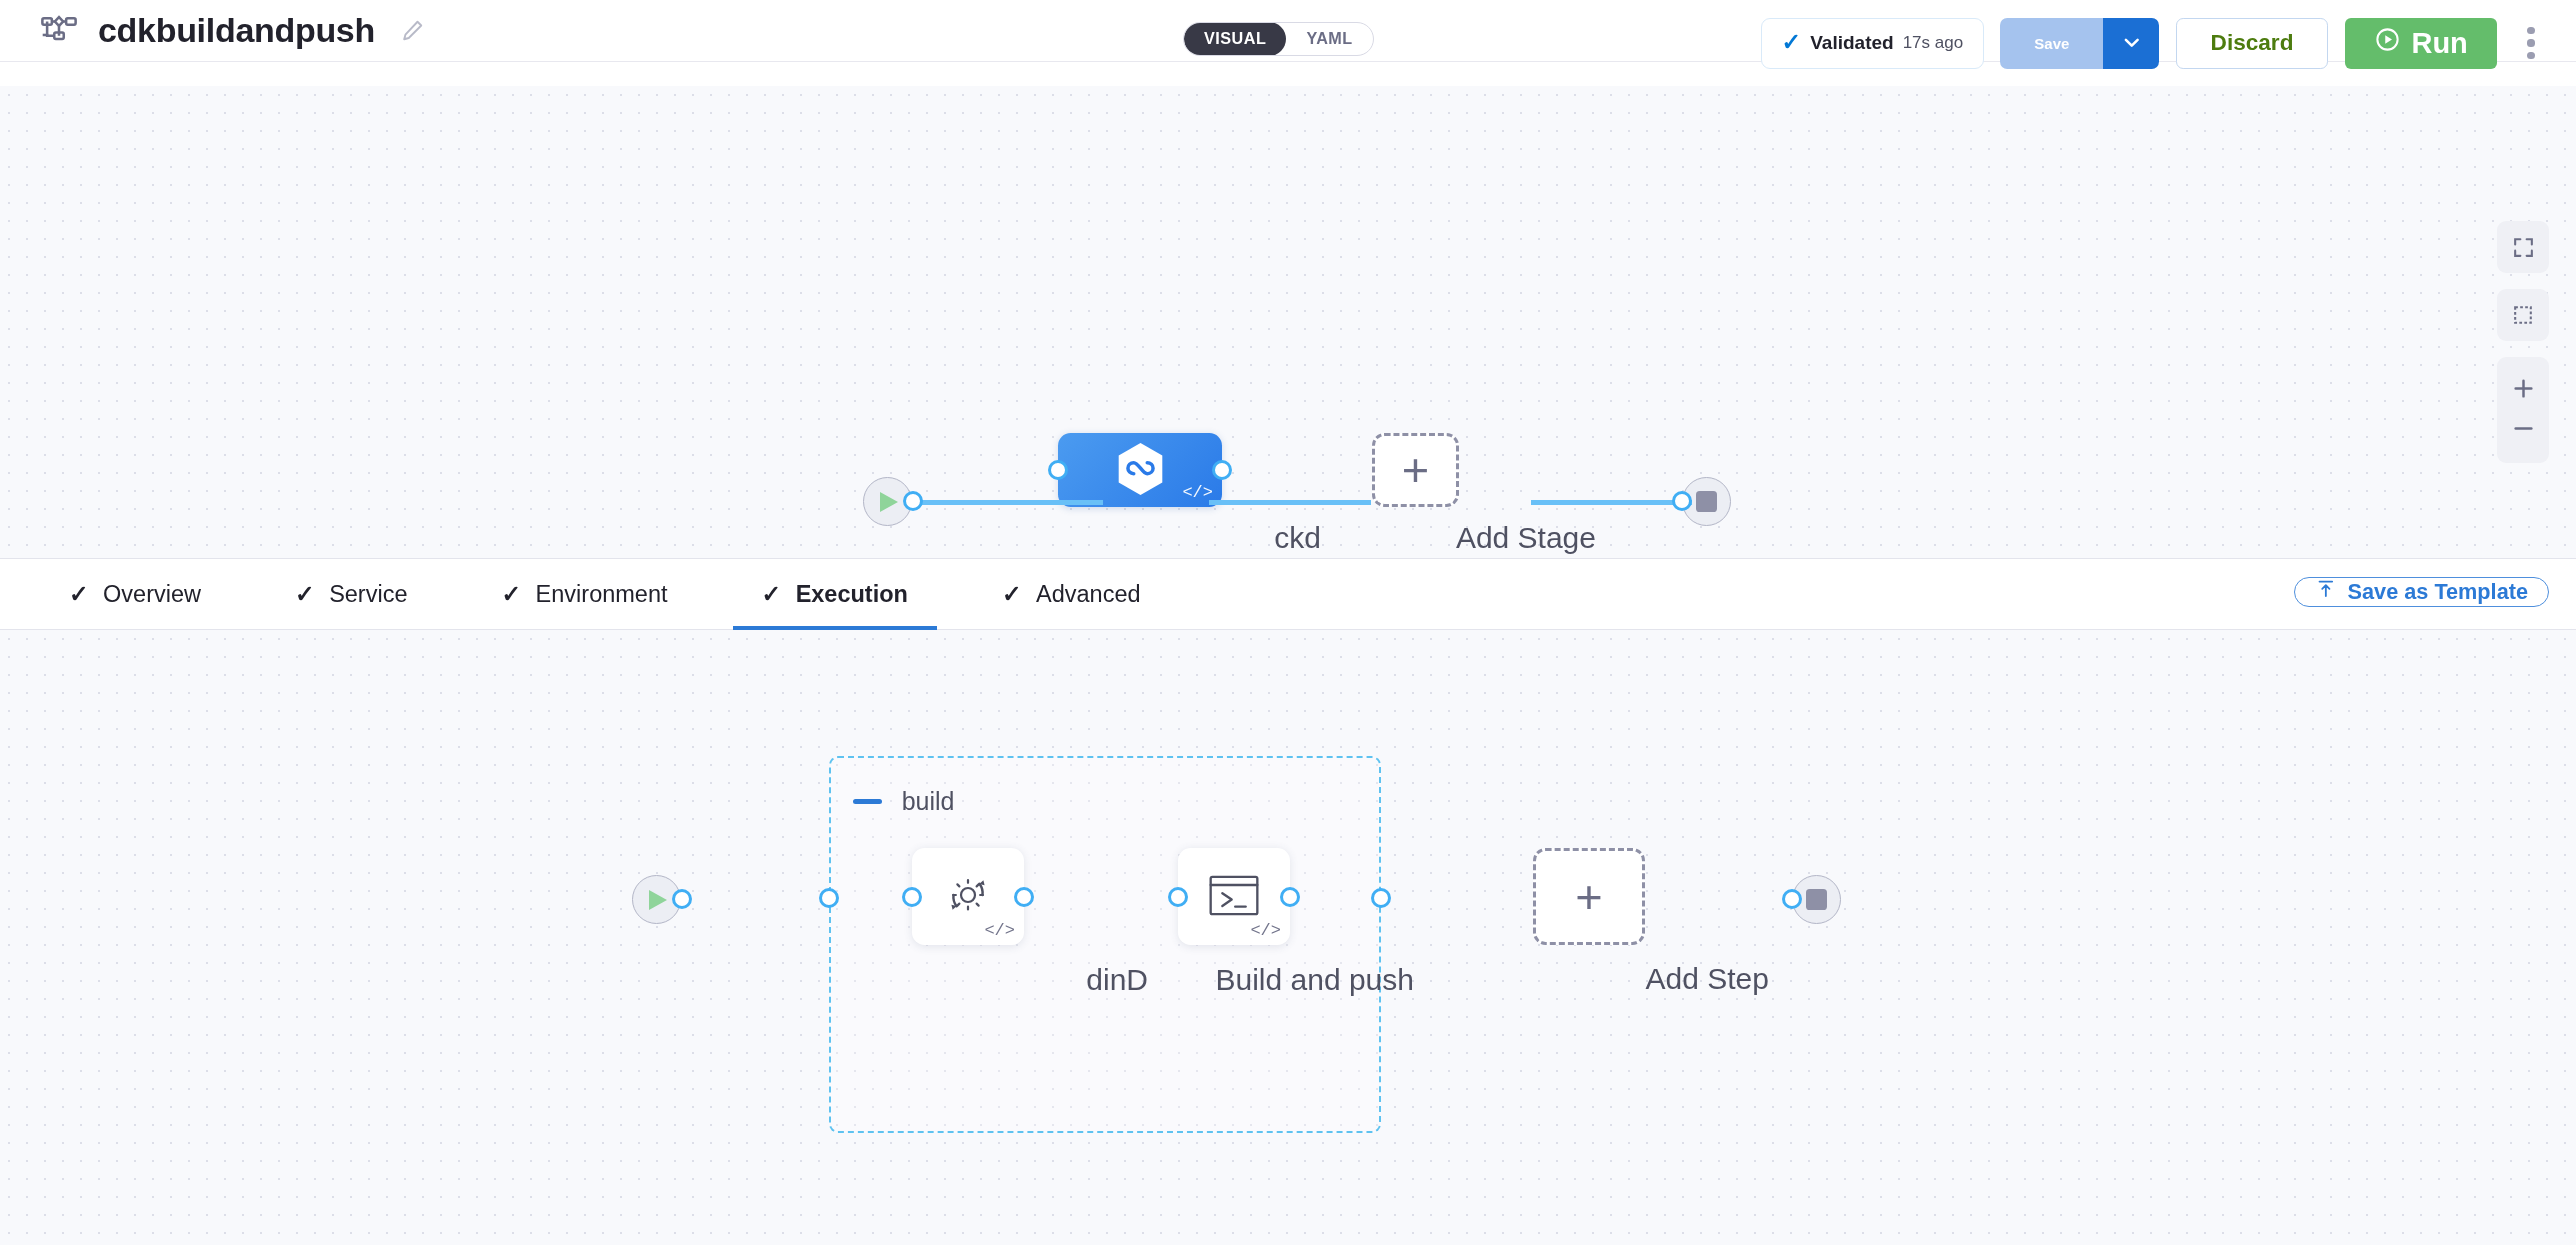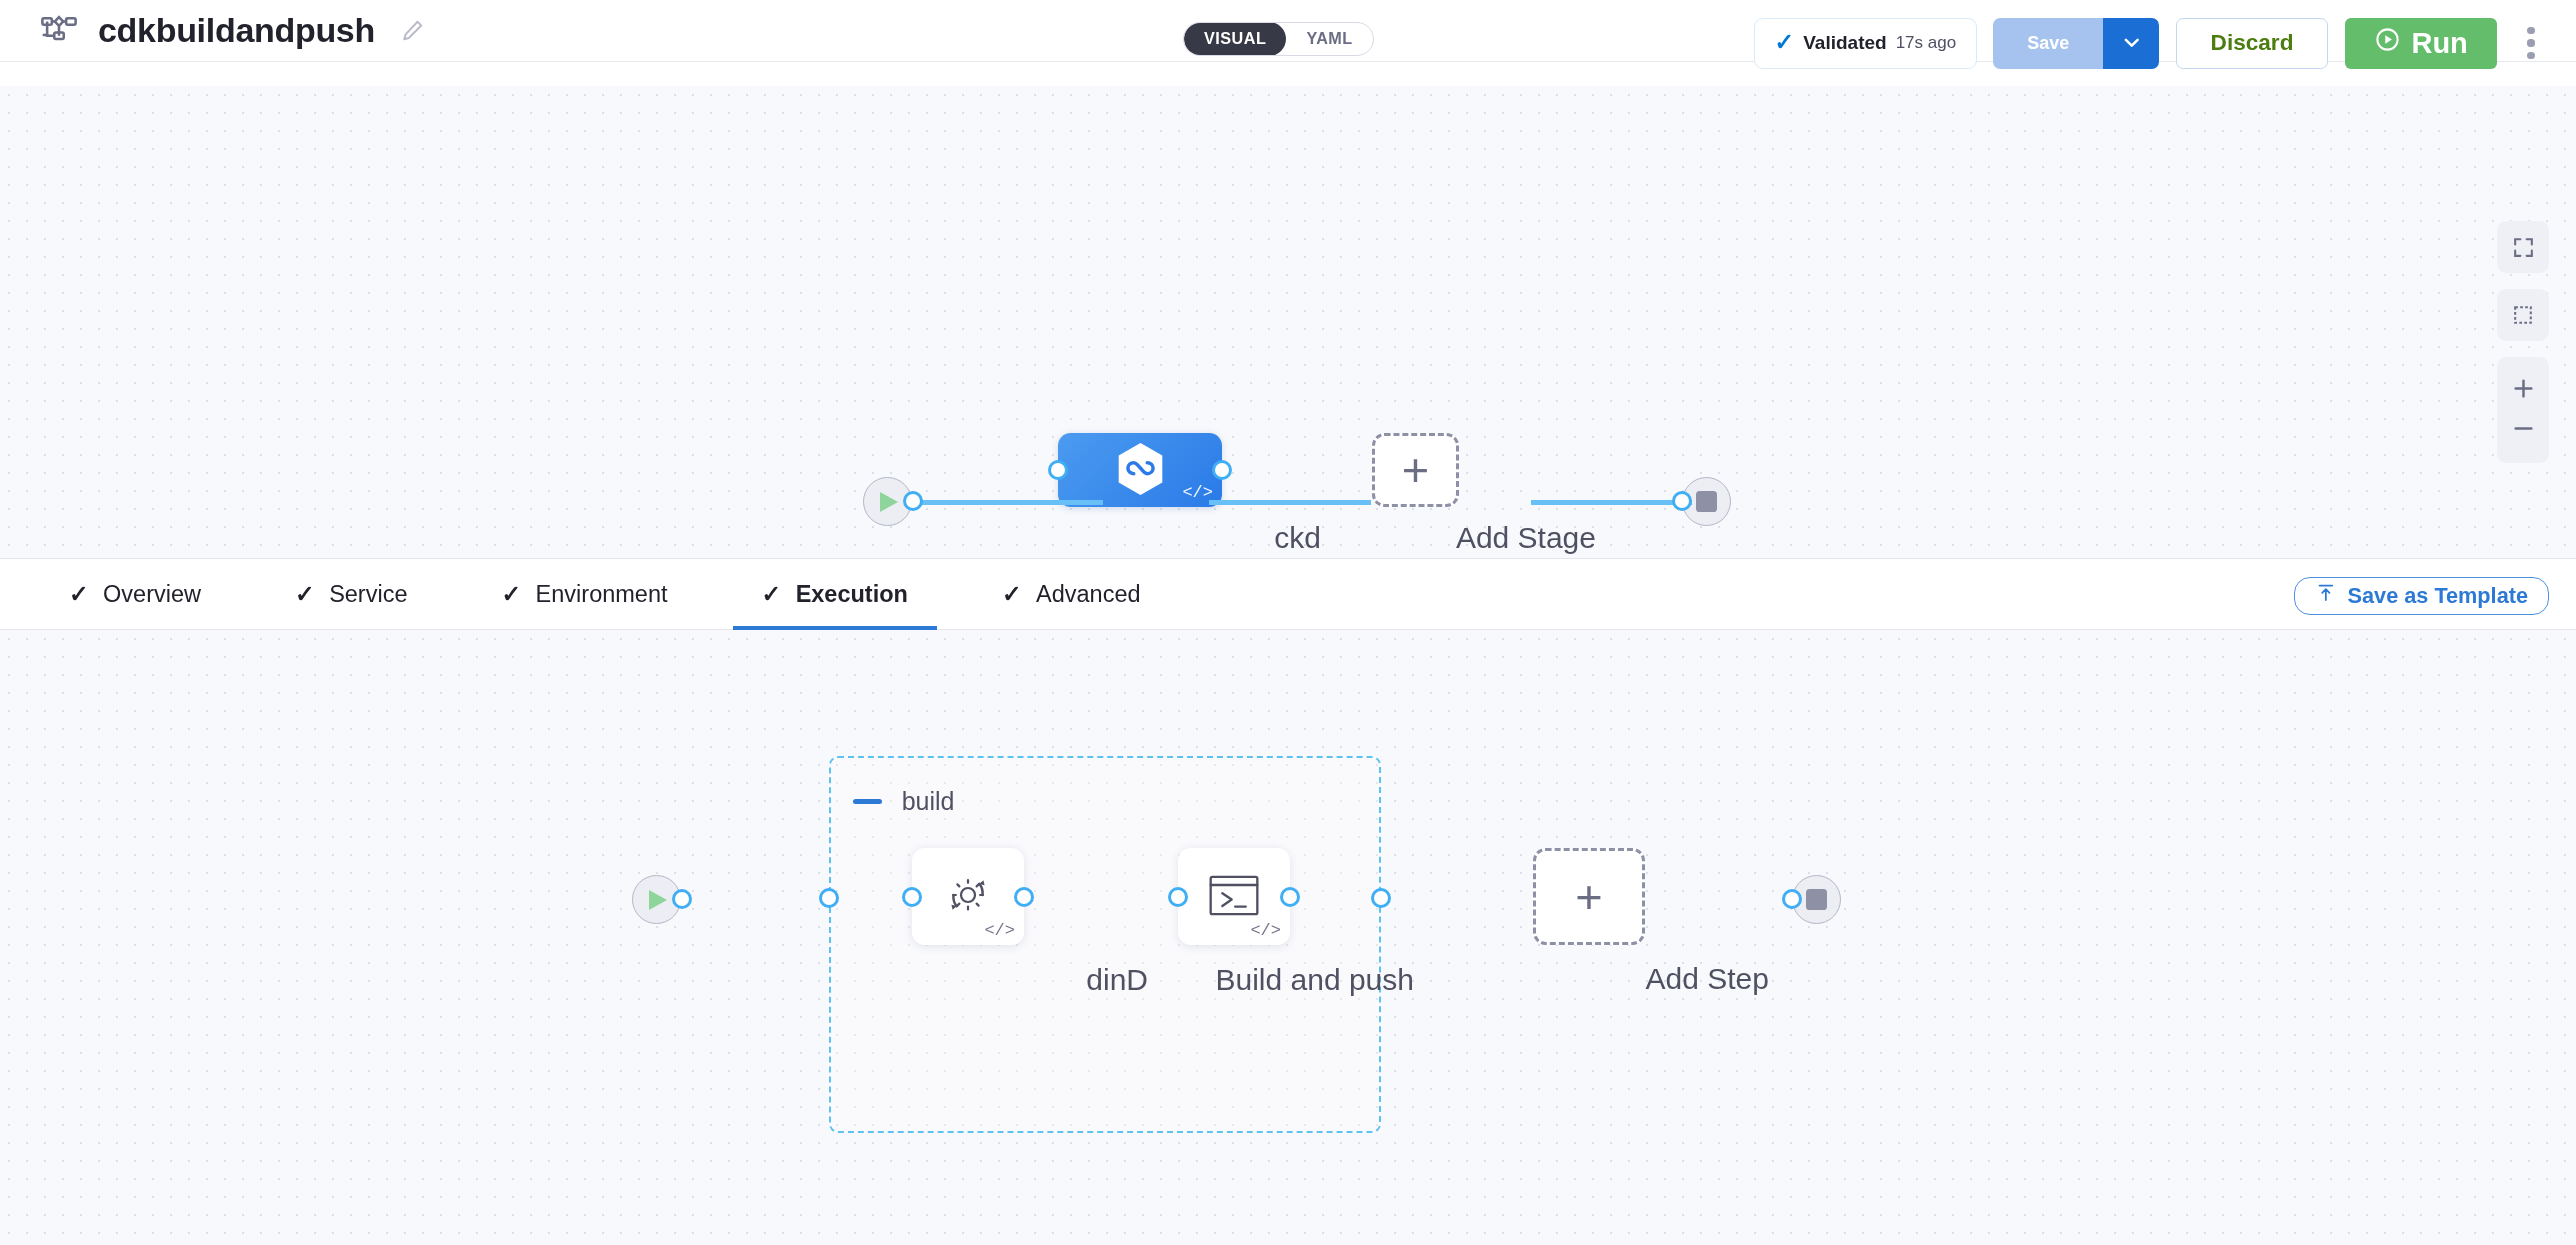--- a/index.html
+++ b/index.html
@@ -55,21 +55,21 @@
     height: 51px; padding: 0 20px;
     border: 0.9px solid #d9eaf9; border-radius: 9px; background: #ffffff;
   }
   .validated-check { color: #0278d5; font-size: 23.5px; font-weight: bold; line-height: 1; }
   .validated-label { font-size: 19px; color: #22222c; font-weight: bold; }
   .validated-time { font-size: 17px; color: #4f5162; font-weight: normal; }
 
   .save-group { display: flex; height: 51px; border-radius: 7.2px; overflow: hidden; }
   .save-btn {
     background: #a5c3ee; color: #ffffff;
-    font-size: 18px; font-weight: bold;
+    font-size: 15px; font-weight: bold;
     padding: 0 34px; display: flex; align-items: center;
     border: none; cursor: pointer; font-family: inherit;
   }
   .save-caret {
     background: #1b6fd4; width: 56px;
     display: flex; align-items: center; justify-content: center;
     cursor: pointer; color: #fff;
   }
   .discard-btn {
     height: 51px; padding: 0 34px;
@@ -186,21 +186,21 @@
     position: relative;
   }
   .tab .tick { font-size: 23.5px; font-weight: bold; color: #22222c; }
   .tab.active { font-weight: bold; }
   .tab.active::after {
     content: ""; position: absolute; left: 0; right: 0; bottom: -0.9px;
     height: 5.4px; background: #2c7ad6;
   }
   .save-template-btn {
     position: absolute; right: 27px; top: 18px;
-    height: 38px; padding: 0 20px;
+    height: 30px; padding: 0 20px;
     border: 0.9px solid #4e8fdd; border-radius: 16px; background: #ffffff;
     color: #2c7ad6; font-size: 21.7px; font-weight: bold; cursor: pointer;
     display: flex; align-items: center; gap: 10.8px; font-family: inherit;
   }
 
   
   .step-group {
     position: absolute; border: 2.7px dashed #5ec2f0; border-radius: 9px;
     background: rgba(255,255,255,0.25);
   }

